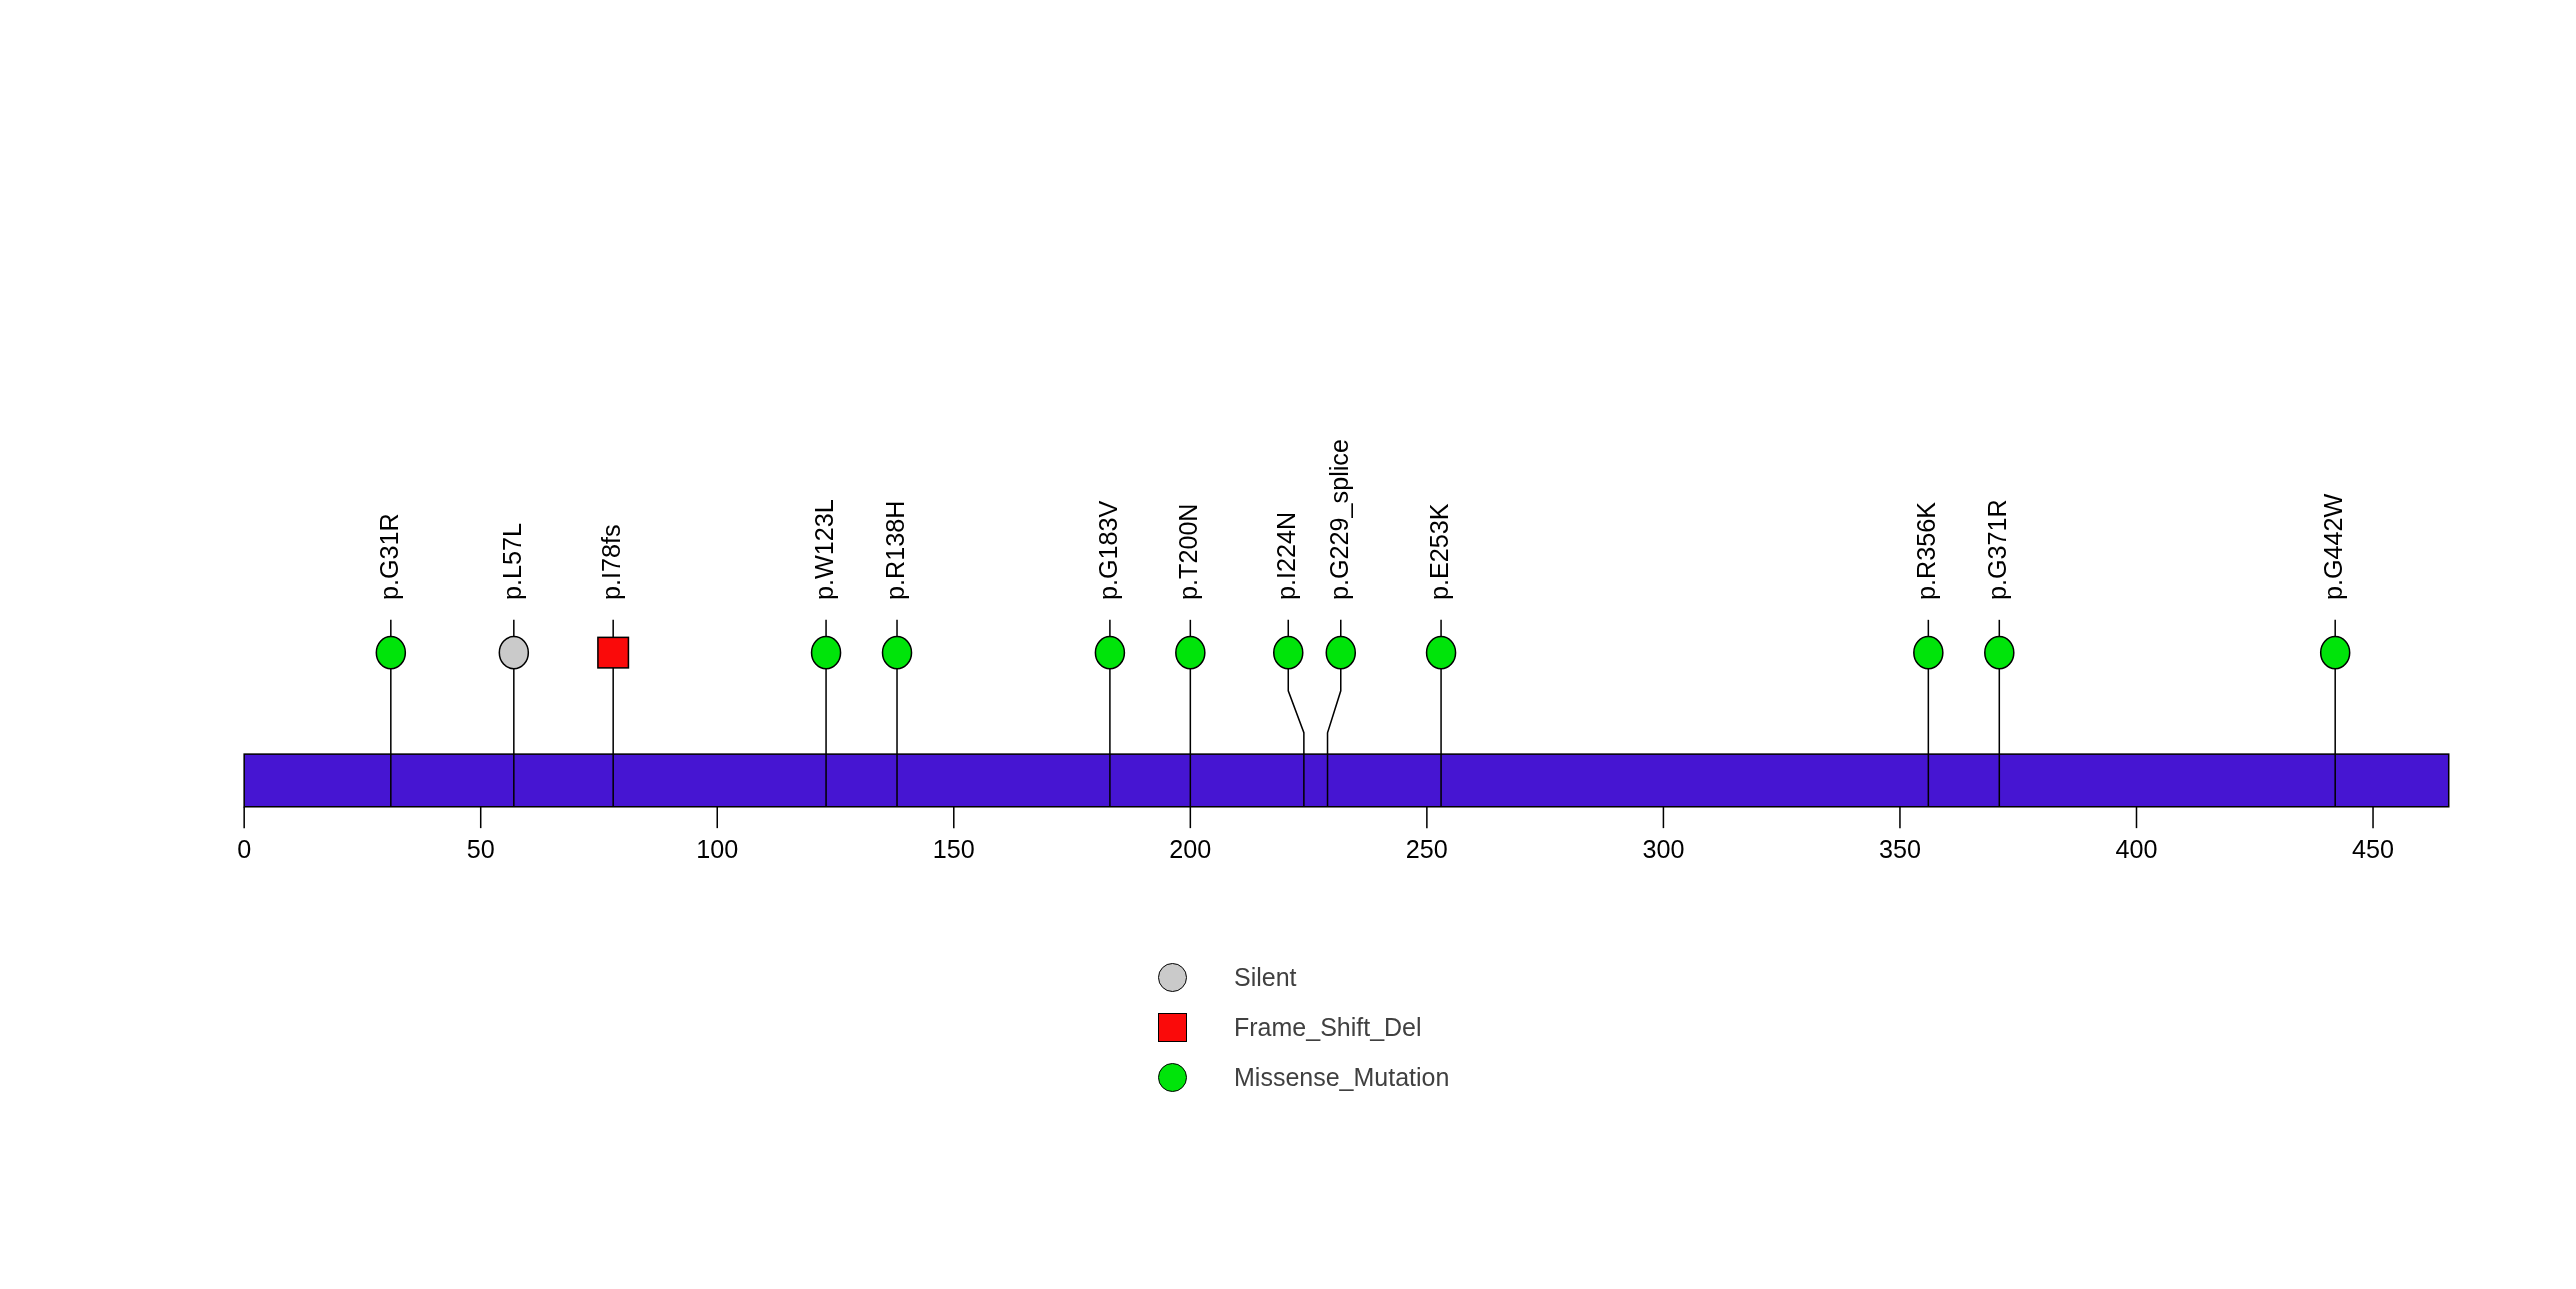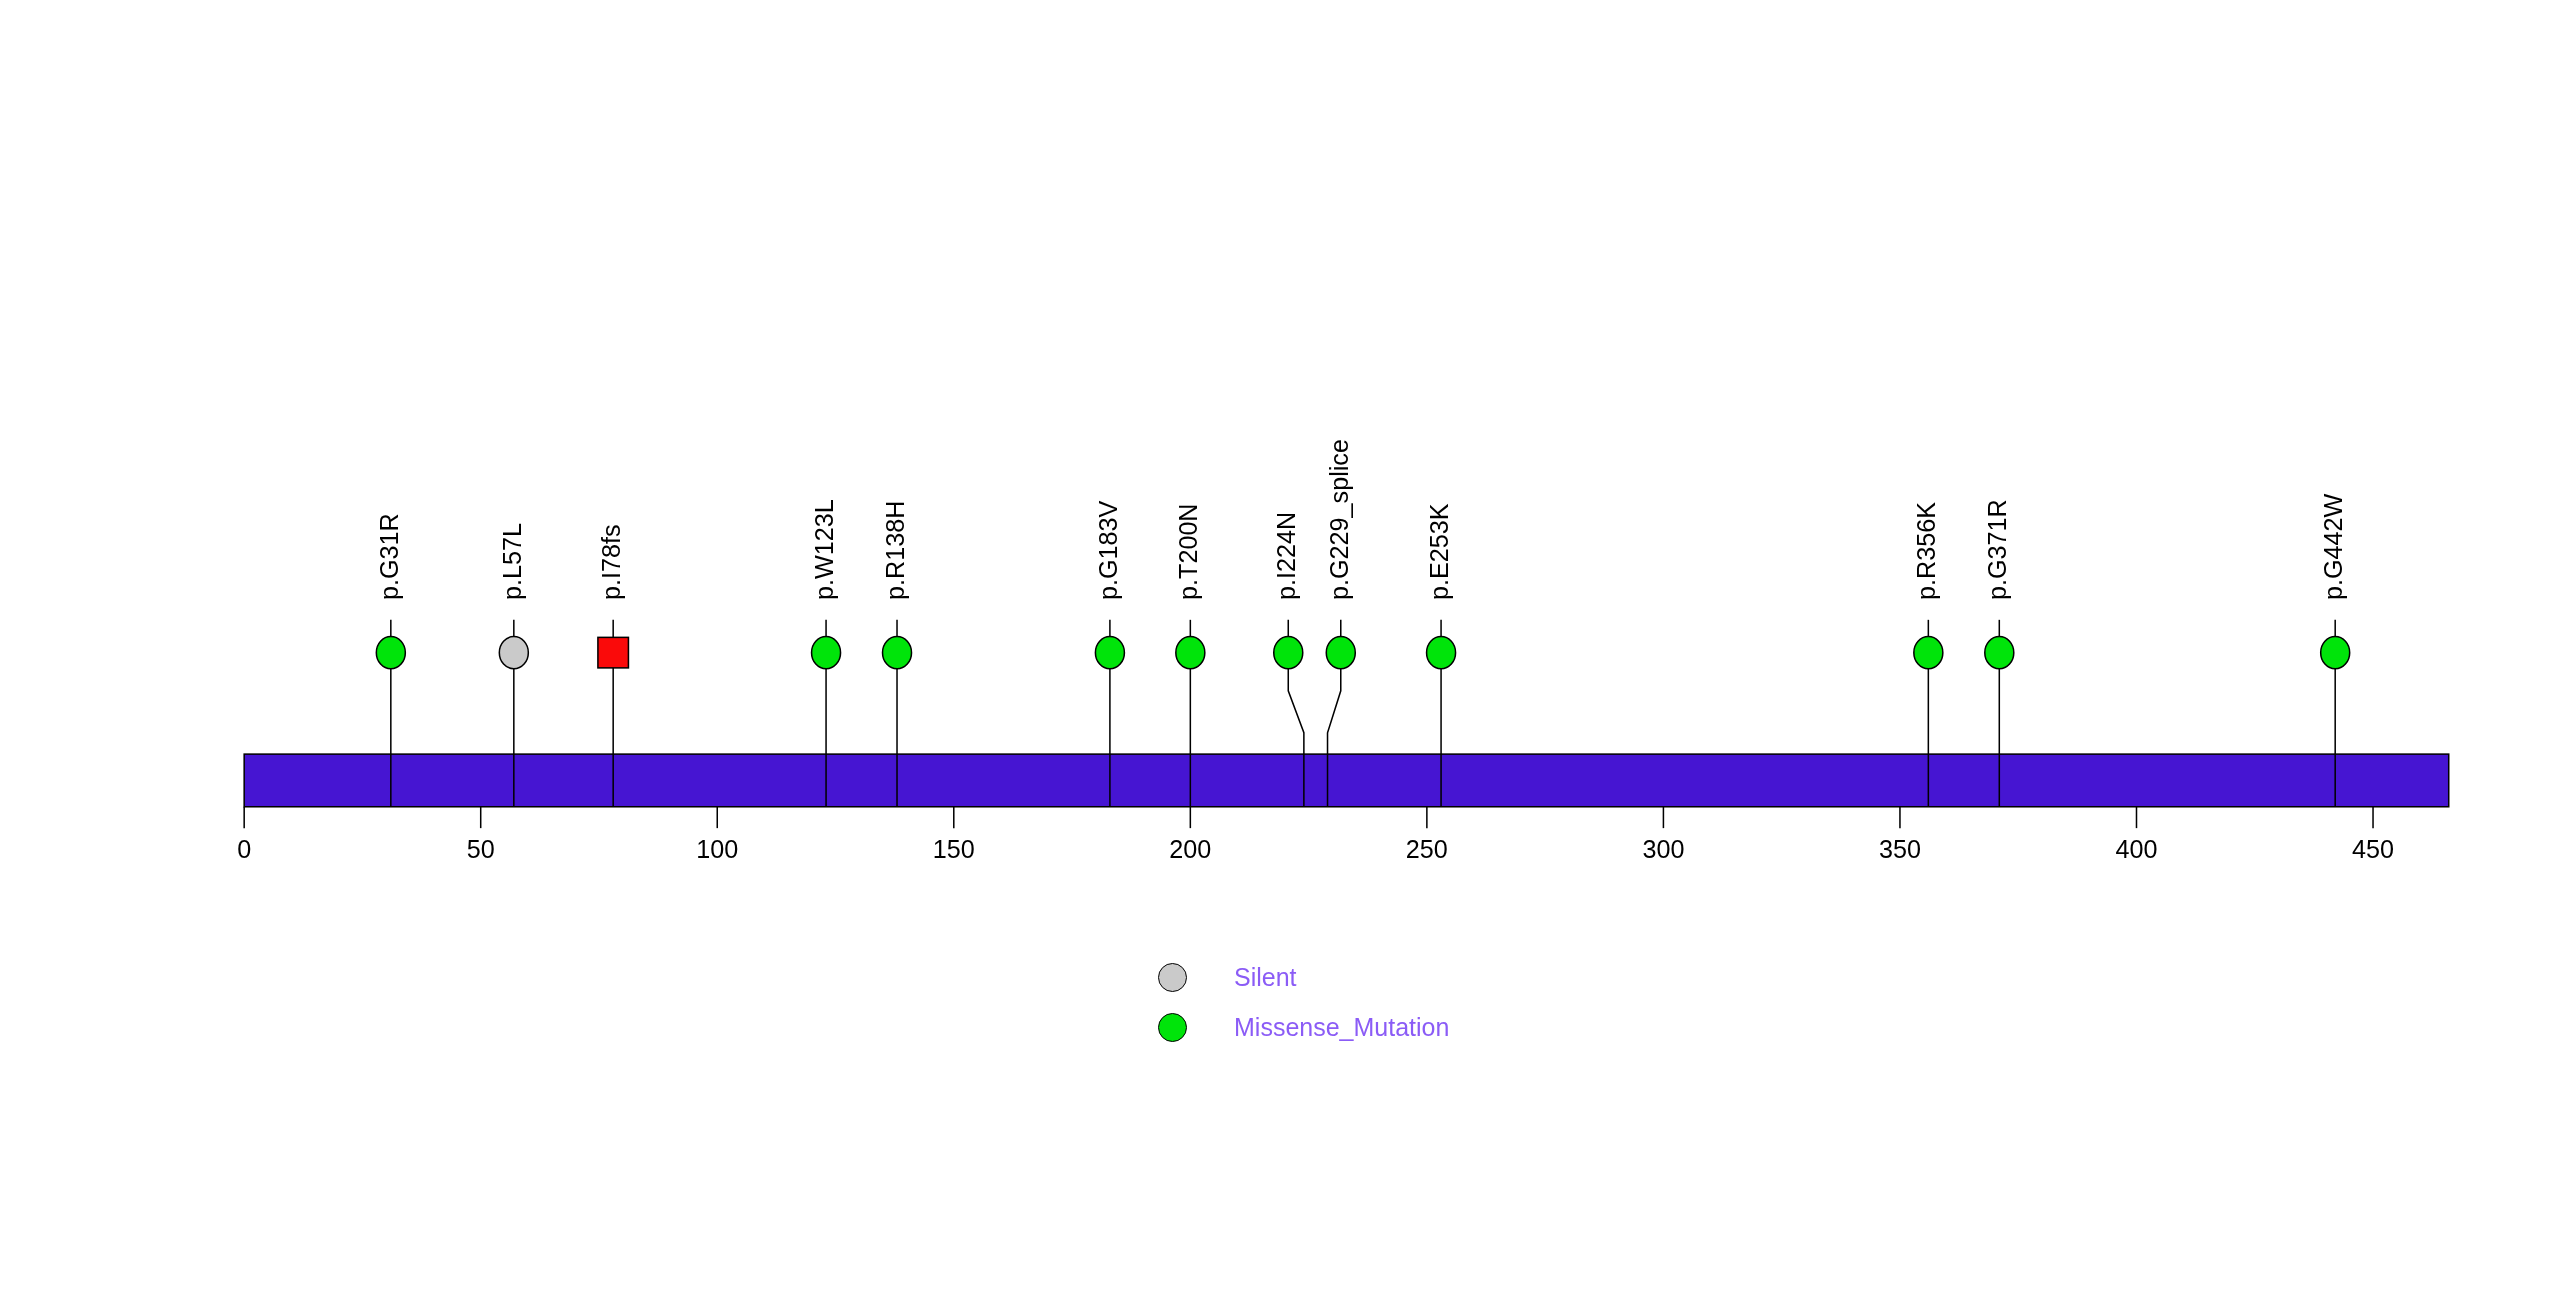--- a/index.html
+++ b/index.html
@@ -4,21 +4,21 @@
 <style>
   html,body{margin:0;padding:0;background:#ffffff;}
   #canvas{position:relative;width:2576px;height:1290px;background:#ffffff;overflow:hidden;
           font-family:"Liberation Sans",sans-serif;}
   #plot-svg{position:absolute;left:0;top:0;}
   .legend{position:absolute;left:1158px;top:952px;}
   .legend-row{display:flex;align-items:center;height:50px;}
   .legend-sym{display:inline-block;width:29px;height:29px;box-sizing:border-box;
               border:1.5px solid #000;flex:0 0 29px;}
   .legend-sym.circle{border-radius:50%;}
-  .legend-label{margin-left:47px;font-size:25px;color:#8b5cf6;white-space:nowrap;}
+  .legend-label{margin-left:47px;font-size:25px;color:#404040;white-space:nowrap;}
 </style>
 </head>
 <body>
 
 <div id="canvas">
   <svg id="plot-svg" width="2576" height="1290" viewBox="0 0 3376 1690">
       <rect x="320" y="988" width="2889.2000000000003" height="69" fill="#4615D2" stroke="#000000" stroke-width="2"></rect>
       <line x1="320" y1="1057" x2="320" y2="1085" stroke="#000000" stroke-width="2"></line>
       <text x="320" y="1124" text-anchor="middle" font-size="33" fill="#000">0</text>
       <line x1="630" y1="1057" x2="630" y2="1085" stroke="#000000" stroke-width="2"></line>
@@ -91,18 +91,22 @@
       <line x1="3060.4" y1="812" x2="3060.4" y2="988" stroke="#000000" stroke-width="2"></line>
       <ellipse cx="3060.4" cy="855" rx="19" ry="21" fill="#00E40A" stroke="#000000" stroke-width="2"></ellipse>
       <text x="3069.4" y="786" text-anchor="start" font-size="33" fill="#000" transform="rotate(-90 3069.4 786)">p.G442W</text>
     </svg>
   <div class="legend">
     <div class="legend-row">
       <span class="legend-sym circle" style="background: rgb(202, 202, 202);"></span>
       <span class="legend-label">Silent</span>
     </div>
     <div class="legend-row">
+      <span class="legend-sym square" style="background: rgb(250, 10, 10);"></span>
+      <span class="legend-label">Frame_Shift_Del</span>
+    </div>
+    <div class="legend-row">
       <span class="legend-sym circle" style="background: rgb(0, 228, 10);"></span>
       <span class="legend-label">Missense_Mutation</span>
     </div>
   </div>
 </div>
 
 
 </body></html>

